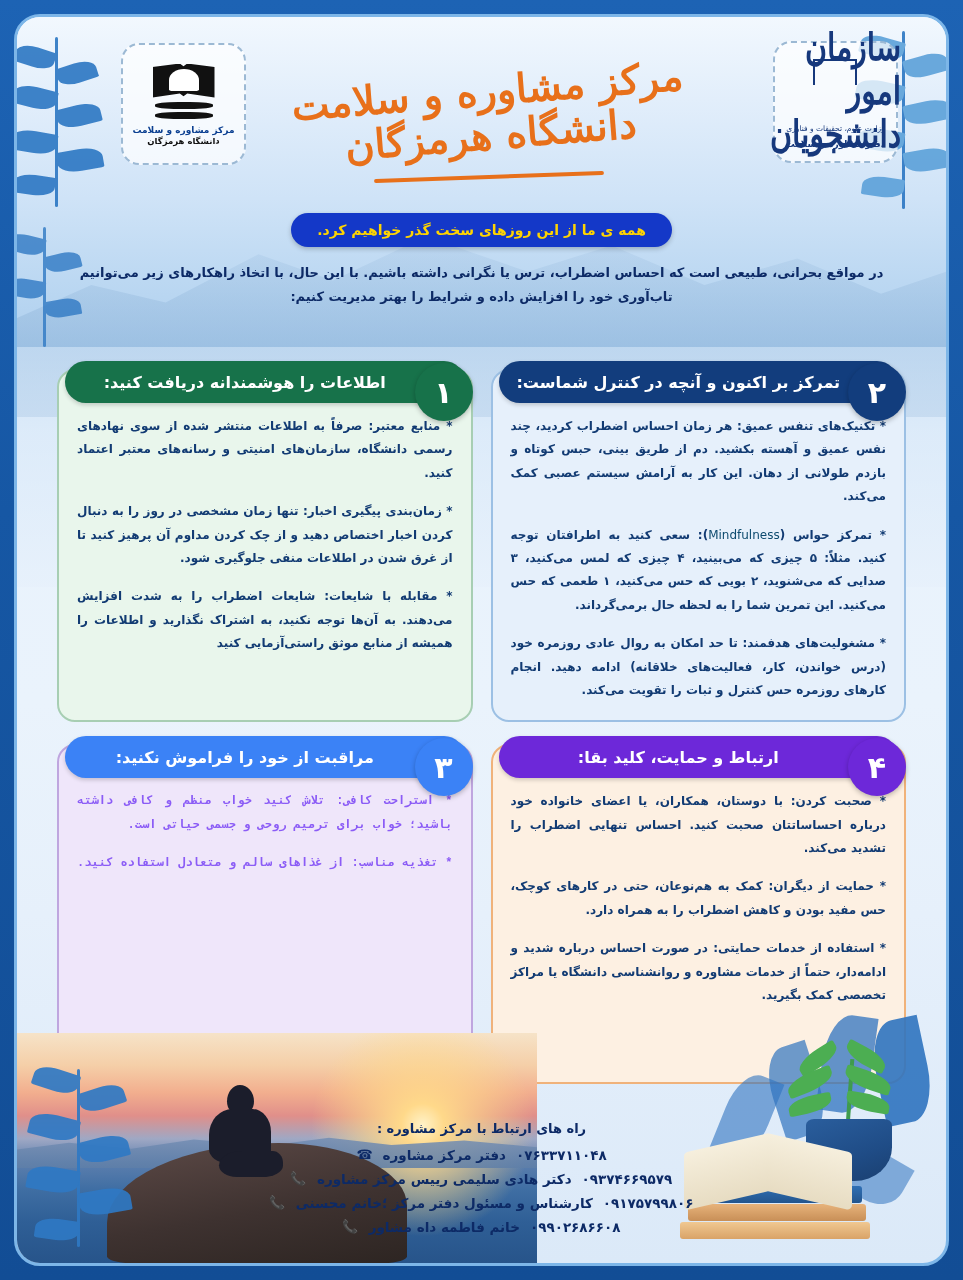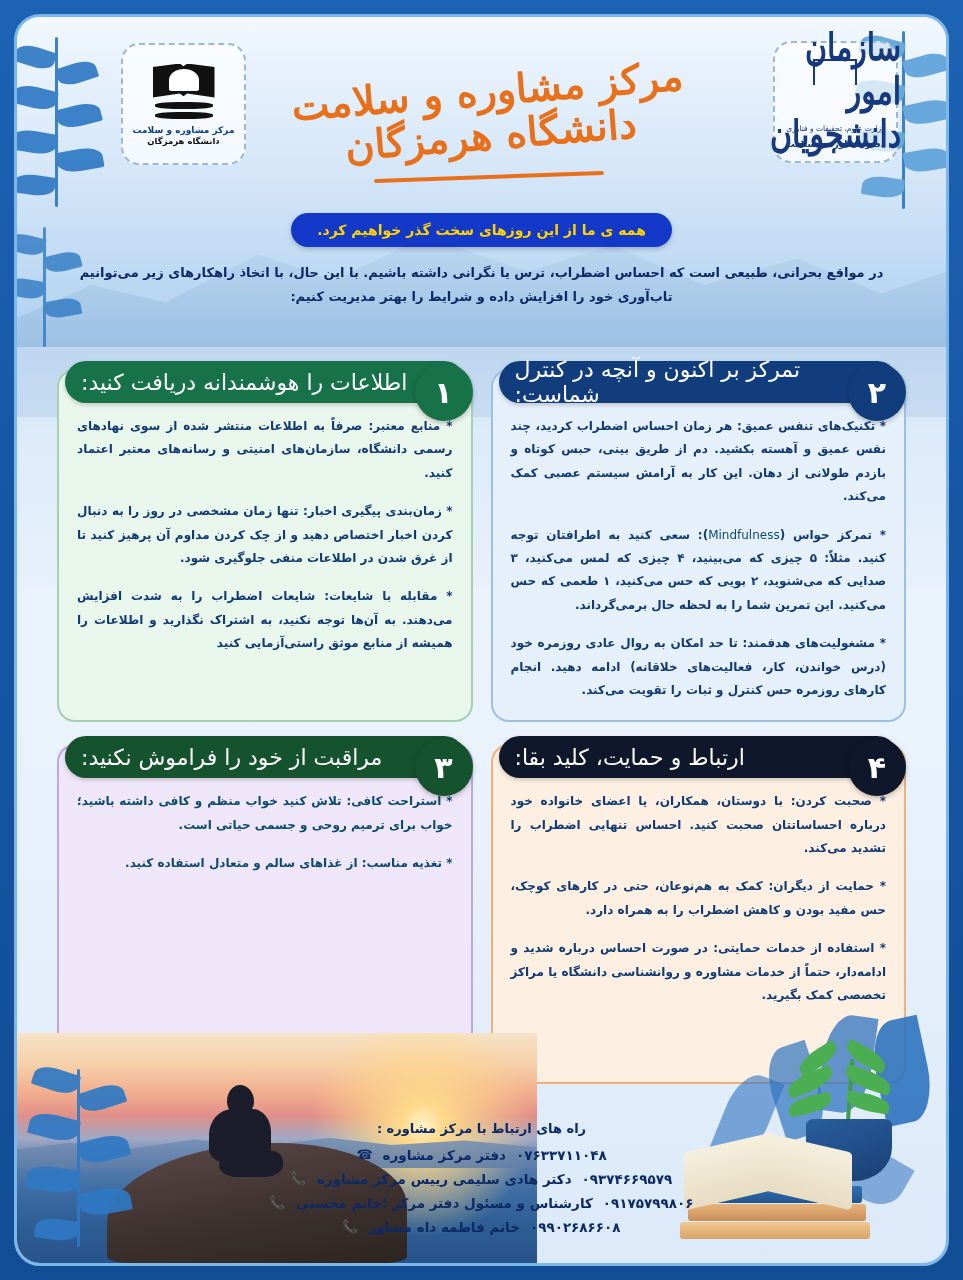--- a/index.html
+++ b/index.html
@@ -268,22 +268,22 @@
   .card-head {
     position: absolute;
     left: 6px; right: 6px; top: -10px;
     height: 42px;
     border-radius: 22px;
     display: flex; align-items: center;
     padding: 0 56px 0 16px;
     box-shadow: 0 2px 4px rgba(0,0,0,.18);
   }
   .card-head .ht {
-    color: #fff; font-size: 22px; font-weight: normal;
-    width: 100%; text-align: left;
+    color: #fff; font-size: 16px; font-weight: bold;
+    width: 100%; text-align: center;
   }
   .card-num {
     position: absolute;
     right: -2px; top: -8px;
     width: 58px; height: 58px;
     border-radius: 50%;
     display: flex; align-items: center; justify-content: center;
     color: #fff; font-size: 30px; font-weight: bold;
     box-shadow: 0 2px 5px rgba(0,0,0,.25);
   }
@@ -299,25 +299,25 @@
   
   .c-green { background: #e9f6ec; border-color: #a7ceb3; }
   .c-green .card-head, .c-green .card-num { background: #17724a; }
   .c-green .card-body p { color: #123b73; }
 
   .c-blue  { background: #e6f0fb; border-color: #9cc0e4; }
   .c-blue .card-head, .c-blue .card-num { background: #123d7d; }
   .c-blue .card-body p { color: #123b73; }
 
   .c-purple{ background: #efe6fa; border-color: #bfa6df; }
-  .c-purple .card-head, .c-purple .card-num { background: #14532d; }
-  .c-purple .card-body p { color: #0c4a6e; }
+  .c-purple .card-head, .c-purple .card-num { background: #3b82f6; }
+  .c-purple .card-body p { color: #8b5cf6; font-family: Liberation Mono, monospace; }
 
   .c-orange{ background: #fdf0e2; border-color: #f0b27a; }
-  .c-orange .card-head, .c-orange .card-num { background: #0f172a; }
+  .c-orange .card-head, .c-orange .card-num { background: #6d28d9; }
   .c-orange .card-body p { color: #123b73; }
 
   
   .footer {
     position: absolute;
     left: 0; right: 0; bottom: 24px;
     text-align: center;
     padding: 0 40px;
   }
   .footer-title {

